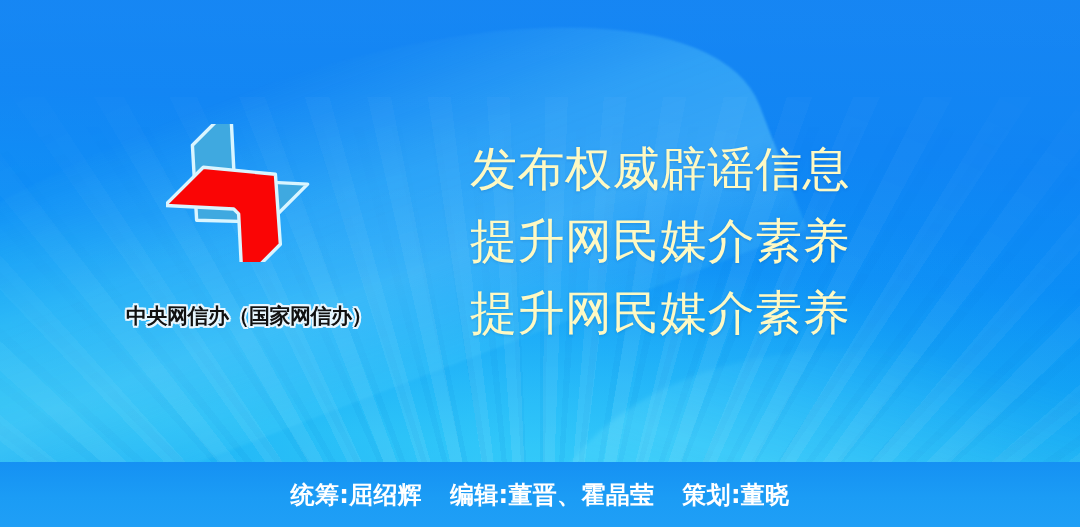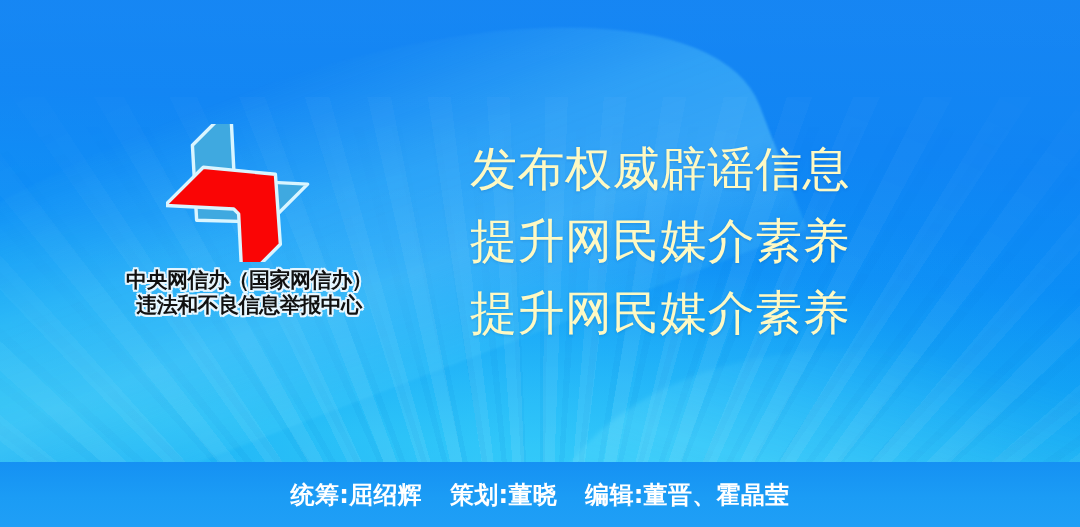--- a/index.html
+++ b/index.html
@@ -164,21 +164,21 @@
       -1.6px -1.6px 0 #e8f7ff,
        1.6px -1.6px 0 #e8f7ff,
       -1.6px  1.6px 0 #e8f7ff,
        1.6px  1.6px 0 #e8f7ff,
        0 -1.9px 0 #e8f7ff,
        0  1.9px 0 #e8f7ff,
       -1.9px 0 0 #e8f7ff,
        1.9px 0 0 #e8f7ff;
     white-space: nowrap;
   }
-  .logo-caption .line { display: block; }
+  .logo-caption .line { display: block; margin-top: 36px; }
 
   
   .slogan {
     position: absolute;
     left: 470px;
     top: 133px;
     width: 500px;
   }
   .slogan .line {
     display: block;
@@ -236,31 +236,30 @@
       <svg viewBox="0 0 168 138" xmlns="http://www.w3.org/2000/svg">
 
         <path d="M64 4 L118 4 L72 55 L72 62 L118 113 L64 113 L14 60 Z" fill="#3fa9e0" stroke="#d9f5ff" stroke-width="3.4" stroke-linejoin="round" transform="rotate(-45 66 58)"></path>
 
         <path d="M64 4 L118 4 L164 60 L118 113 L64 113 L110 62 L110 55 Z" fill="#fa0505" stroke="#d9f5ff" stroke-width="3.4" stroke-linejoin="round" transform="rotate(-45 108 80) translate(-34 0)"></path>
       </svg>
     </div>
 
     <div class="logo-caption">
       <span class="line">中央网信办（国家网信办）</span>
-      <span class="line">违法和不良信息举报中心</span>
     </div>
   </div>
 
   <div class="slogan">
     <span class="line">发布权威辟谣信息</span>
     <span class="line">提升网民媒介素养</span>
     <span class="line">提升网民媒介素养</span>
   </div>
 
   <div class="credits-bar">
     <div class="credits-inner">
       <span class="credit-item">统筹:屈绍辉</span>
+      <span class="credit-item">编辑:董晋、霍晶莹</span>
       <span class="credit-item">策划:董晓</span>
-      <span class="credit-item">编辑:董晋、霍晶莹</span>
     </div>
   </div>
 
 </div>
 
 </body></html>

